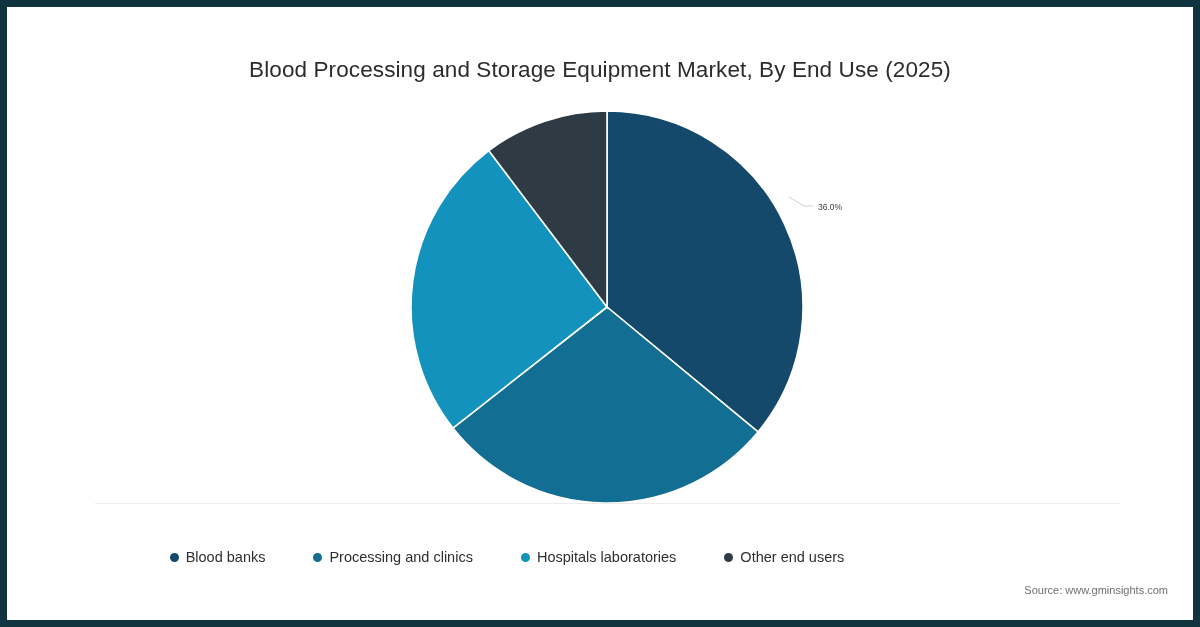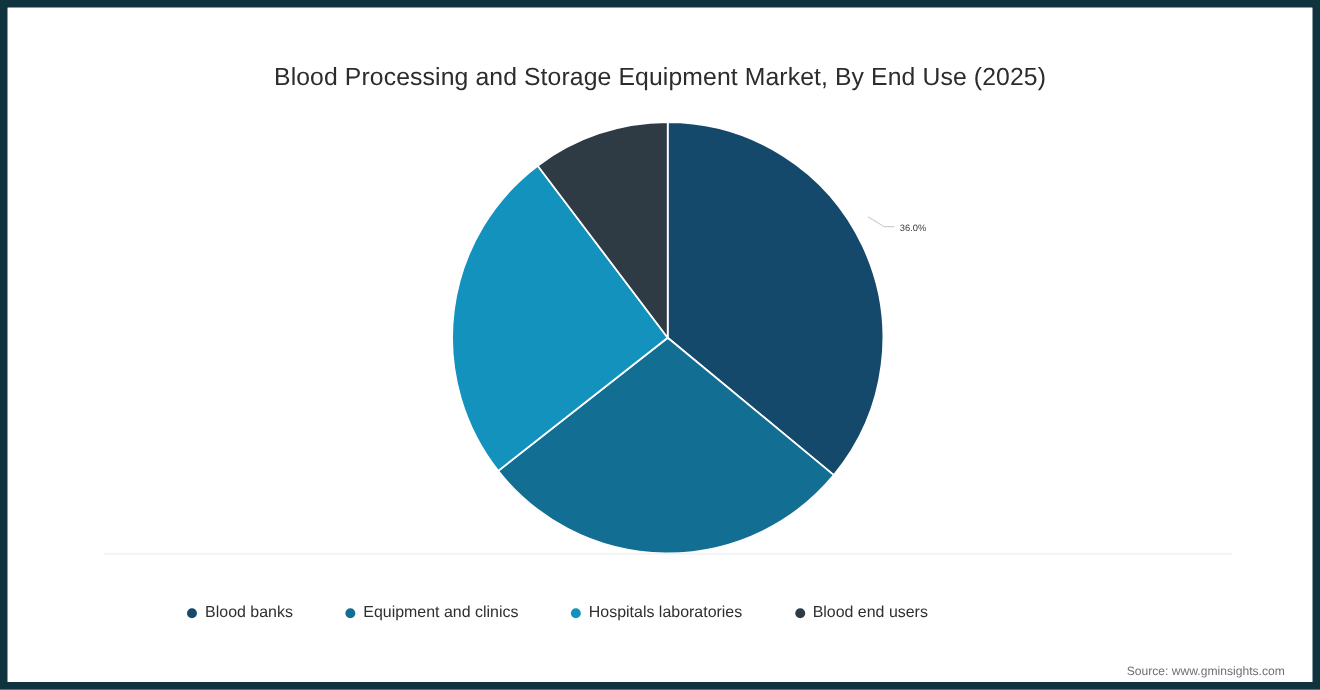--- a/index.html
+++ b/index.html
@@ -88,21 +88,21 @@
     display: inline-block;
     flex: 0 0 auto;
   }
   .legend-label {
     font-size: 14.5px;
     color: #2f2f2f;
   }
   #source {
     position: absolute;
     right: 25px;
-    top: 598px;
+    top: 577px;
     font-size: 11px;
     color: #6f6f6f;
     white-space: nowrap;
   }
 </style>
 </head>
 <body>
 
 <div id="frame">
   <div id="canvas">
@@ -126,28 +126,28 @@
 
     <div id="divider"></div>
 
     <div id="legend">
         <div class="legend-item">
           <span class="legend-dot" style="background: rgb(21, 73, 107);"></span>
           <span class="legend-label">Blood banks</span>
         </div>
         <div class="legend-item">
           <span class="legend-dot" style="background: rgb(18, 110, 146);"></span>
-          <span class="legend-label">Equipment and clinics</span>
+          <span class="legend-label">Processing and clinics</span>
         </div>
         <div class="legend-item">
           <span class="legend-dot" style="background: rgb(18, 146, 189);"></span>
           <span class="legend-label">Hospitals laboratories</span>
         </div>
         <div class="legend-item">
           <span class="legend-dot" style="background: rgb(46, 58, 68);"></span>
-          <span class="legend-label">Blood end users</span>
+          <span class="legend-label">Other end users</span>
         </div>
       </div>
 
     <div id="source">Source: www.gminsights.com</div>
 
   </div>
 </div>
 
 </body></html>

